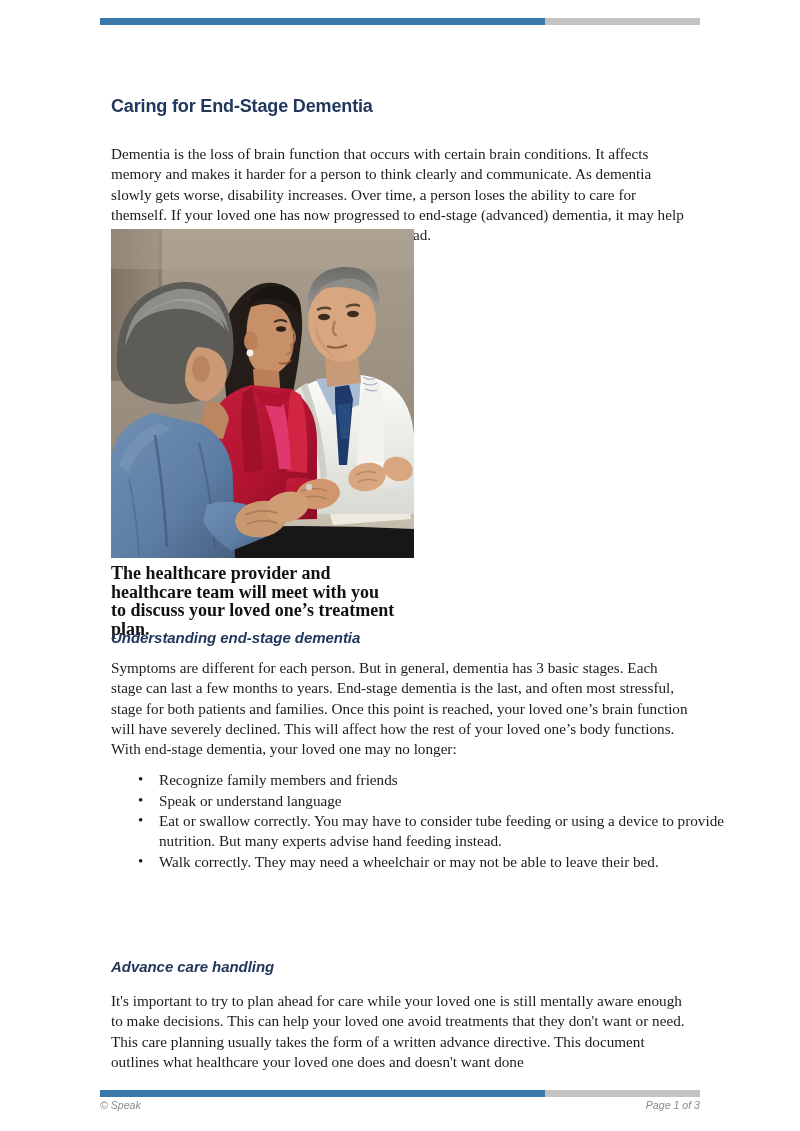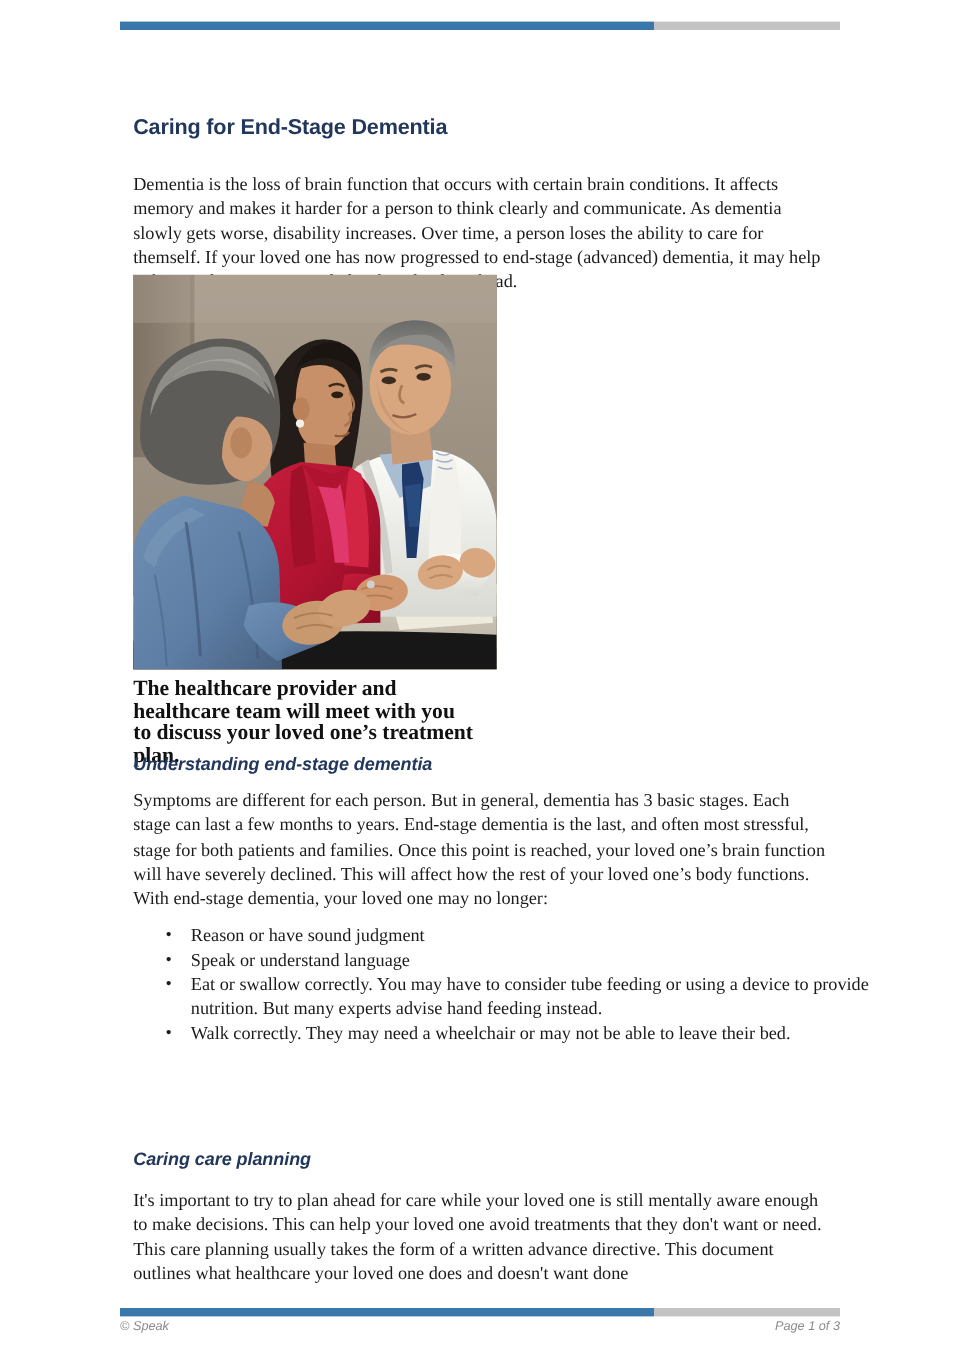--- a/index.html
+++ b/index.html
@@ -325,29 +325,29 @@
         <rect x="0" y="0" width="303" height="329" fill="none"></rect>
       </svg>
     </div>
     <figcaption class="figure-caption">The healthcare provider and healthcare team will meet with you to discuss your loved one’s treatment plan.</figcaption>
   </figure>
 
   <section id="understanding-block">
     <h2 class="section-title">Understanding end-stage dementia</h2>
     <p class="body-text">Symptoms are different for each person. But in general, dementia has 3 basic stages. Each stage can last a few months to years. End-stage dementia is the last, and often most stressful, stage for both patients and families. Once this point is reached, your loved one’s brain function will have severely declined. This will affect how the rest of your loved one’s body functions. With end-stage dementia, your loved one may no longer:</p>
     <ul class="bullets">
-      <li>Reason or have sound judgment</li>
+      <li>Recognize family members and friends</li>
       <li>Speak or understand language</li>
       <li>Eat or swallow correctly. You may have to consider tube feeding or using a device to provide nutrition. But many experts advise hand feeding instead.</li>
       <li>Walk correctly. They may need a wheelchair or may not be able to leave their bed.</li>
     </ul>
   </section>
 
   <section id="advance-block">
-    <h2 class="section-title">Caring care planning</h2>
+    <h2 class="section-title">Advance care handling</h2>
     <p class="body-text">It's important to try to plan ahead for care while your loved one is still mentally aware enough to make decisions. This can help your loved one avoid treatments that they don't want or need. This care planning usually takes the form of a written advance directive. This document outlines what healthcare your loved one does and doesn't want done</p>
   </section>
 
 </div>
 
 <div class="rule" id="footer-rule">
   <div class="seg-blue" style="width:445px"></div>
   <div class="seg-grey"></div>
 </div>
 

